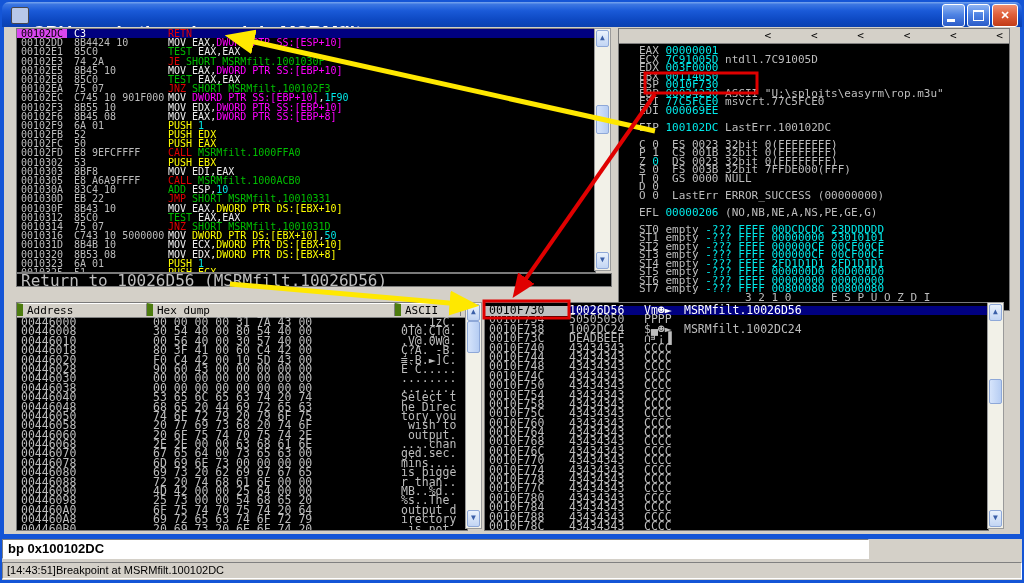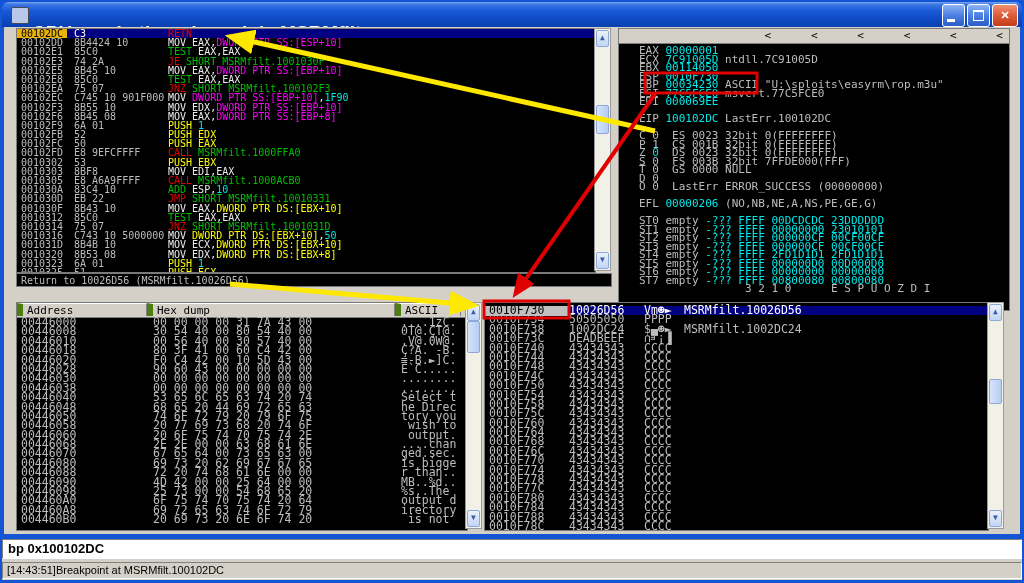--- a/index.html
+++ b/index.html
@@ -30,45 +30,45 @@
     border-top:1px solid #fff;border-left:6px solid #4d7c0f;padding-left:4px;box-sizing:border-box;}
   
   .c-s{color:#BDBDBD}.c-c{color:#00E8E8}.c-m{color:#FF00FF}.c-y{color:#FFFF00}
   .c-g{color:#00BE00}.c-r{color:#E00000}.c-w{color:#ECECEC}
   
   .drow{position:relative;height:9.2px;font-size:10px;line-height:9.5px;white-space:pre;}
   .drow .a{position:absolute;left:0;top:0;width:50px;height:100%;padding-left:4px;box-sizing:border-box;color:#BDBDBD;}
   .drow .b{position:absolute;left:57px;top:0;color:#BDBDBD;}
   .drow .i{position:absolute;left:151px;top:0;}
   .drow.sel{background:#000080;}
-  .drow.sel .a{background:#eab308;color:#000;}
+  .drow.sel .a{background:#d946ef;color:#000;}
   .drow.sel .b{color:#fff;}
   .infoline{position:absolute;background:#000;border:1px solid #7a7a7a;color:#BDBDBD;
-    font-size:10px;line-height:13px;white-space:pre;padding-left:4px;box-sizing:border-box;}
+    font-size:16px;line-height:13px;white-space:pre;padding-left:4px;box-sizing:border-box;}
   
   .rline{height:8.5px;font-size:11px;line-height:9px;white-space:pre;padding-left:4px;}
   .reg-hdr-title{padding-left:4px;}
   .reg-hdr-decor{position:absolute;right:6px;top:0;}
   
   .hrow{position:relative;height:9.4px;font-size:11.5px;line-height:9.6px;white-space:pre;color:#BDBDBD;}
   .hrow .a{position:absolute;left:4px;} .hrow .h{position:absolute;left:136px;} .hrow .t{position:absolute;left:384px;}
   .srow{position:relative;height:9.4px;font-size:11.5px;line-height:9.6px;white-space:pre;color:#BDBDBD;}
   .srow .a{position:absolute;left:0;width:84px;padding-left:4px;box-sizing:border-box;}
   .srow .v{position:absolute;left:84px;} .srow .ch{position:absolute;left:159px;} .srow .cm{position:absolute;left:199px;}
   .srow.sel{background:#000080;color:#fff;}
   .srow.sel .a{background:#C0C0C0;color:#000;}
   
   .sb{position:absolute;width:17px;background:#F2F1E8;border:1px solid #9a9a9a;box-sizing:border-box;}
   .sb-btn{position:absolute;left:1px;right:1px;height:15px;border:1px solid #8EA8D8;border-radius:2px;
     background:linear-gradient(#EAF2FC,#C2D5F4);color:#3A5FA8;font-size:8px;line-height:13px;text-align:center;}
   .sb-thumb{position:absolute;left:1px;right:1px;border:1px solid #8EA8D8;border-radius:2px;
     background:linear-gradient(90deg,#D6E4FB,#B6CDF3);}
   
   .bottomband{position:absolute;left:2px;top:539px;width:1020px;height:41px;background:#D4D0C8;}
-  .cmdbar{position:absolute;left:0;top:0;width:1020px;height:20px;background:#fff;
+  .cmdbar{position:absolute;left:0;top:0;width:867px;height:20px;background:#fff;
     border:1px solid;border-color:#808080 #fff #fff #808080;box-sizing:border-box;
     font-family:"Liberation Sans",sans-serif;font-weight:bold;font-size:13px;line-height:18px;padding-left:5px;color:#000;}
   .statusbar{position:absolute;left:0;top:23px;width:1020px;height:17px;background:#D4D0C8;
     border:1px solid;border-color:#808080 #fff #fff #808080;box-sizing:border-box;
     font-family:"Liberation Sans",sans-serif;font-size:11px;line-height:14px;padding-left:4px;color:#000;}
   .overlay{position:absolute;left:0;top:0;width:1024px;height:583px;pointer-events:none;z-index:50;}
 </style>
 </head>
 <body>
 
@@ -131,20 +131,21 @@
     <div class="infoline" style="left:12px;top:246px;width:596px;height:14px;">Return to 10026D56 (MSRMfilt.10026D56)</div>
 
     <div class="pane" style="left:614px;top:1px;width:390px;height:281px;">
       <div class="hdrbar">
         <span class="reg-hdr-title">Registers (FPU)</span>
         <span class="reg-hdr-decor">&lt;      &lt;      &lt;      &lt;      &lt;      &lt;</span>
       </div>
       <div id="reg-lines" style="position:absolute;left:0;top:17px;right:0;bottom:0;padding-left:16px;">
           <div class="rline"><span class="c-s">EAX </span><span class="c-c">00000001</span></div>
           <div class="rline"><span class="c-s">ECX </span><span class="c-c">7C91005D</span><span class="c-s"> ntdll.7C91005D</span></div>
+          <div class="rline"><span class="c-s">EDX </span><span class="c-c">003F0000</span></div>
           <div class="rline"><span class="c-s">EBX </span><span class="c-c">00114050</span></div>
           <div class="rline"><span class="c-s">ESP </span><span class="c-c">0010F730</span></div>
           <div class="rline"><span class="c-s">EBP </span><span class="c-c">00034230</span><span class="c-s"> ASCII "U:\sploits\easyrm\rop.m3u"</span></div>
           <div class="rline"><span class="c-s">ESI </span><span class="c-c">77C5FCE0</span><span class="c-s"> msvcrt.77C5FCE0</span></div>
           <div class="rline"><span class="c-s">EDI </span><span class="c-c">000069EE</span></div>
           <div class="rline"></div>
           <div class="rline"><span class="c-s">EIP </span><span class="c-c">100102DC</span><span class="c-s"> LastErr.100102DC</span></div>
           <div class="rline"></div>
           <div class="rline"><span class="c-s">C 0  ES 0023 32bit 0(FFFFFFFF)</span></div>
           <div class="rline"><span class="c-s">P 1  CS 001B 32bit 0(FFFFFFFF)</span></div>
@@ -183,20 +184,21 @@
           <div class="hrow"><span class="a">00446028</span><span class="h">90 60 43 00 00 00 00 00</span><span class="t">É`C.....</span></div>
           <div class="hrow"><span class="a">00446030</span><span class="h">00 00 00 00 00 00 00 00</span><span class="t">........</span></div>
           <div class="hrow"><span class="a">00446038</span><span class="h">00 00 00 00 00 00 00 00</span><span class="t">........</span></div>
           <div class="hrow"><span class="a">00446040</span><span class="h">53 65 6C 65 63 74 20 74</span><span class="t">Select t</span></div>
           <div class="hrow"><span class="a">00446048</span><span class="h">68 65 20 44 69 72 65 63</span><span class="t">he Direc</span></div>
           <div class="hrow"><span class="a">00446050</span><span class="h">74 6F 72 79 20 79 6F 75</span><span class="t">tory you</span></div>
           <div class="hrow"><span class="a">00446058</span><span class="h">20 77 69 73 68 20 74 6F</span><span class="t"> wish to</span></div>
           <div class="hrow"><span class="a">00446060</span><span class="h">20 6F 75 74 70 75 74 2E</span><span class="t"> output.</span></div>
           <div class="hrow"><span class="a">00446068</span><span class="h">2E 2E 00 00 63 68 61 6E</span><span class="t">....chan</span></div>
           <div class="hrow"><span class="a">00446070</span><span class="h">67 65 64 00 73 65 63 00</span><span class="t">ged.sec.</span></div>
+          <div class="hrow"><span class="a">00446078</span><span class="h">6D 69 6E 73 00 00 00 00</span><span class="t">mins....</span></div>
           <div class="hrow"><span class="a">00446080</span><span class="h">69 73 20 62 69 67 67 65</span><span class="t">is bigge</span></div>
           <div class="hrow"><span class="a">00446088</span><span class="h">72 20 74 68 61 6E 00 00</span><span class="t">r than..</span></div>
           <div class="hrow"><span class="a">00446090</span><span class="h">4D 42 00 00 25 64 00 00</span><span class="t">MB..%d..</span></div>
           <div class="hrow"><span class="a">00446098</span><span class="h">25 73 00 00 54 68 65 20</span><span class="t">%s..The </span></div>
           <div class="hrow"><span class="a">004460A0</span><span class="h">6F 75 74 70 75 74 20 64</span><span class="t">output d</span></div>
           <div class="hrow"><span class="a">004460A8</span><span class="h">69 72 65 63 74 6F 72 79</span><span class="t">irectory</span></div>
           <div class="hrow"><span class="a">004460B0</span><span class="h">20 69 73 20 6E 6F 74 20</span><span class="t"> is not </span></div>
         </div>
     </div>
 

